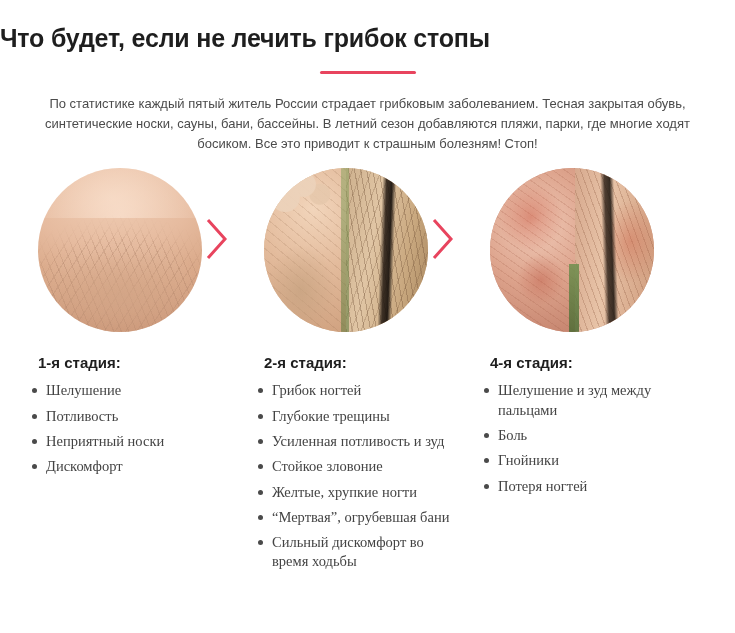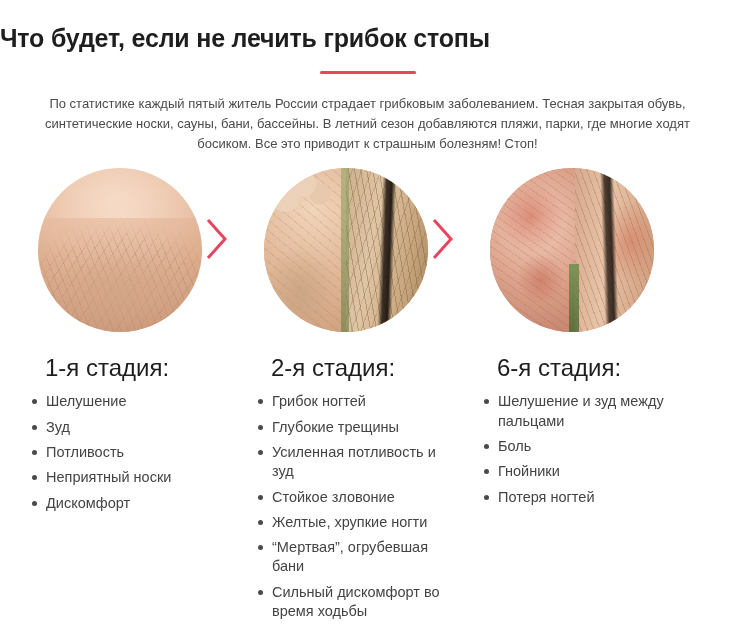--- a/index.html
+++ b/index.html
@@ -158,29 +158,30 @@
     position: absolute;
     top: 48px;
     right: -28px;
     width: 26px;
     height: 46px;
     z-index: 3;
   }
   .arrow svg { display:block; }
 
   .stage-title {
-    font-size: 24px;
-    font-weight: normal;
+    font-size: 15px;
+    font-weight: bold;
     color: #1e1e1e;
-    margin: 22px 0 10px 15px;
+    margin: 22px 0 10px 8px;
   }
   ul.symptoms {
     list-style: none;
     margin: 0;
     padding: 0;
+    font-family: Liberation Serif, serif;
   }
   ul.symptoms li {
     position: relative;
     padding-left: 16px;
     font-size: 14.5px;
     line-height: 1.33;
     color: #444;
     margin-bottom: 6px;
   }
   ul.symptoms li:before {
@@ -213,21 +214,20 @@
         </div>
         <div class="arrow">
           <svg width="26" height="46" viewBox="0 0 26 46">
             <polyline points="4,4 21,23 4,42" fill="none" stroke="#e8445e" stroke-width="3"></polyline>
           </svg>
         </div>
       </div>
       <div class="stage-title">1-я стадия:</div>
       <ul class="symptoms">
         <li>Шелушение</li>
-        <li>Зуд</li>
         <li>Потливость</li>
         <li>Неприятный носки</li>
         <li>Дискомфорт</li>
       </ul>
     </div>
 
     <div class="col mid">
       <div class="photo-wrap">
         <div class="circle ph2">
           <div class="half-l"></div>
@@ -253,21 +253,21 @@
     </div>
 
     <div class="col right">
       <div class="photo-wrap">
         <div class="circle ph3">
           <div class="half-l"></div>
           <div class="half-r"></div>
           <div class="greenstrip"></div>
         </div>
       </div>
-      <div class="stage-title">6-я стадия:</div>
+      <div class="stage-title">4-я стадия:</div>
       <ul class="symptoms">
         <li>Шелушение и зуд между пальцами</li>
         <li>Боль</li>
         <li>Гнойники</li>
         <li>Потеря ногтей</li>
       </ul>
     </div>
 
   </div>
 </div>

